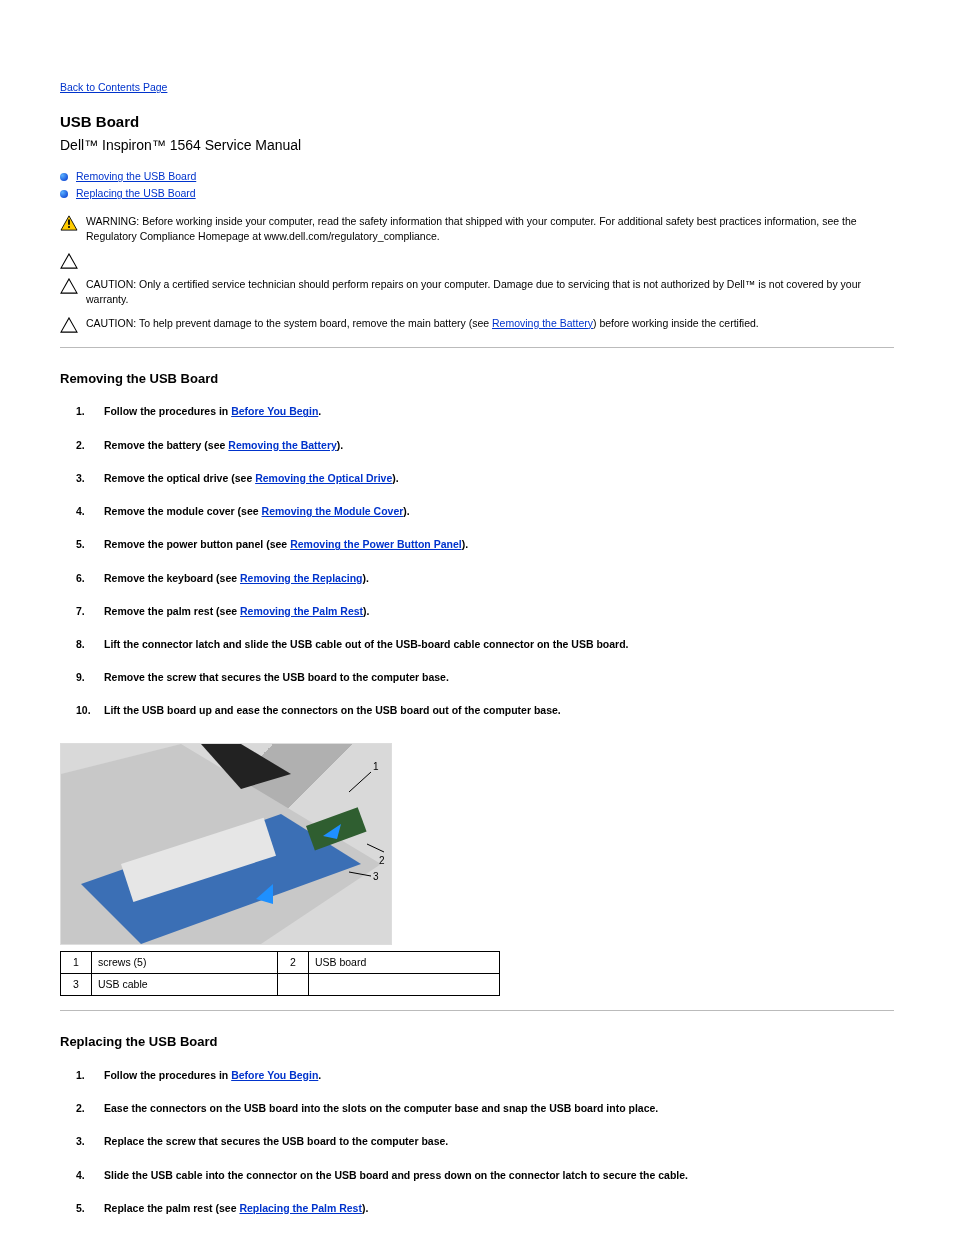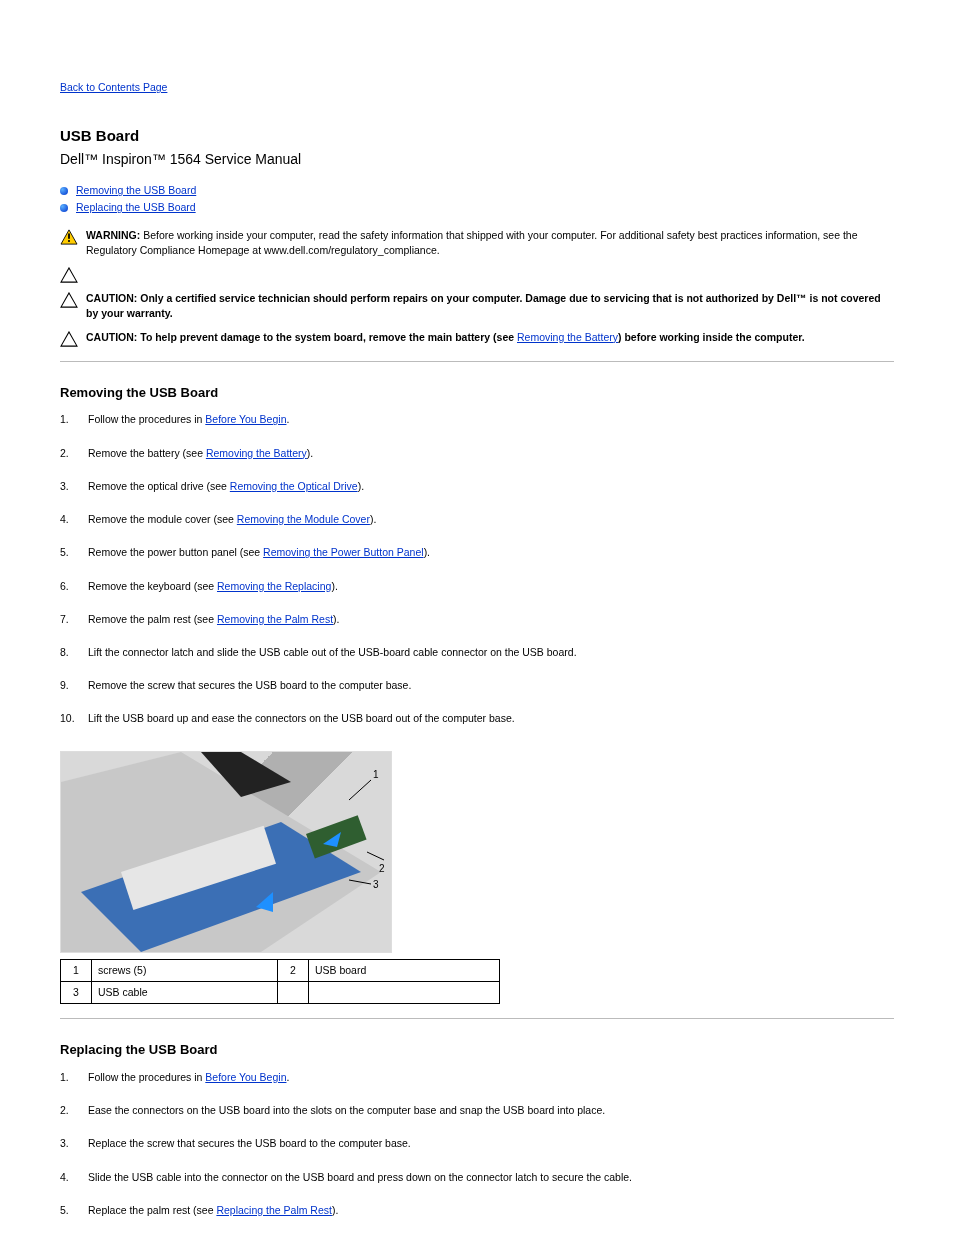--- a/index.html
+++ b/index.html
@@ -16,21 +16,21 @@
     font-size: 10.5px;
     line-height: 1.45;
   }
   a, .link {
     color: #0033cc;
     text-decoration: underline;
     cursor: pointer;
   }
   .back-link {
     font-size: 10.5px;
-    margin-bottom: 22px;
+    margin-bottom: 8px;
     display: inline-block;
   }
   h1 {
     font-size: 15px;
     margin: 8px 0 2px 0;
     font-weight: bold;
   }
   .sub {
     font-size: 14px;
     margin-bottom: 14px;
@@ -60,37 +60,38 @@
     flex: none;
     width: 18px;
     height: 16px;
     margin-right: 8px;
     margin-top: 1px;
   }
   .callout .text {
     flex: 1;
   }
   .callout .text b {
-    font-weight: bold;
+    font-weight: normal;
   }
   hr.thin {
     border: none;
     border-top: 1px solid #bbb;
     margin: 14px 0;
   }
   h2 {
     font-size: 13px;
     margin: 22px 0 10px 0;
     font-weight: bold;
   }
   ol.steps {
     list-style: none;
     counter-reset: step;
     padding: 0;
-    margin: 0;
+    margin: 16px;
+    font-weight: bold;
   }
   ol.steps > li {
     counter-increment: step;
     margin: 10px 0 18px 0;
     padding-left: 28px;
     position: relative;
   }
   ol.steps > li::before {
     content: counter(step) ".";
     position: absolute;
@@ -168,21 +169,21 @@
       <b>CAUTION:</b><b><span> Only a certified service technician should perform repairs on your computer. Damage due to servicing that is not authorized by Dell</span><span>™</span><span> is not covered by your warranty.</span></b>
     </div>
   </div>
 
   
   <div class="callout">
     <svg viewBox="0 0 20 18">
       <polygon points="10,1 19,17 1,17" fill="none" stroke="#000" stroke-width="1.2"></polygon>
     </svg>
     <div class="text">
-      <b>CAUTION:</b><b><span> To help prevent damage to the system board, remove the main battery (see </span></b><a class="link">Removing the Battery</a><b><span>) before working inside the computer.</span></b>
+      <b>CAUTION:</b><b><span> To help prevent damage to the system board, remove the main battery (see </span></b><a class="link">Removing the Battery</a><b><span>) before working inside the certified.</span></b>
     </div>
   </div>
 
   <hr class="thin">
 
   
   <h2>Removing the USB Board</h2>
 
   <ol class="steps">
     <li>

